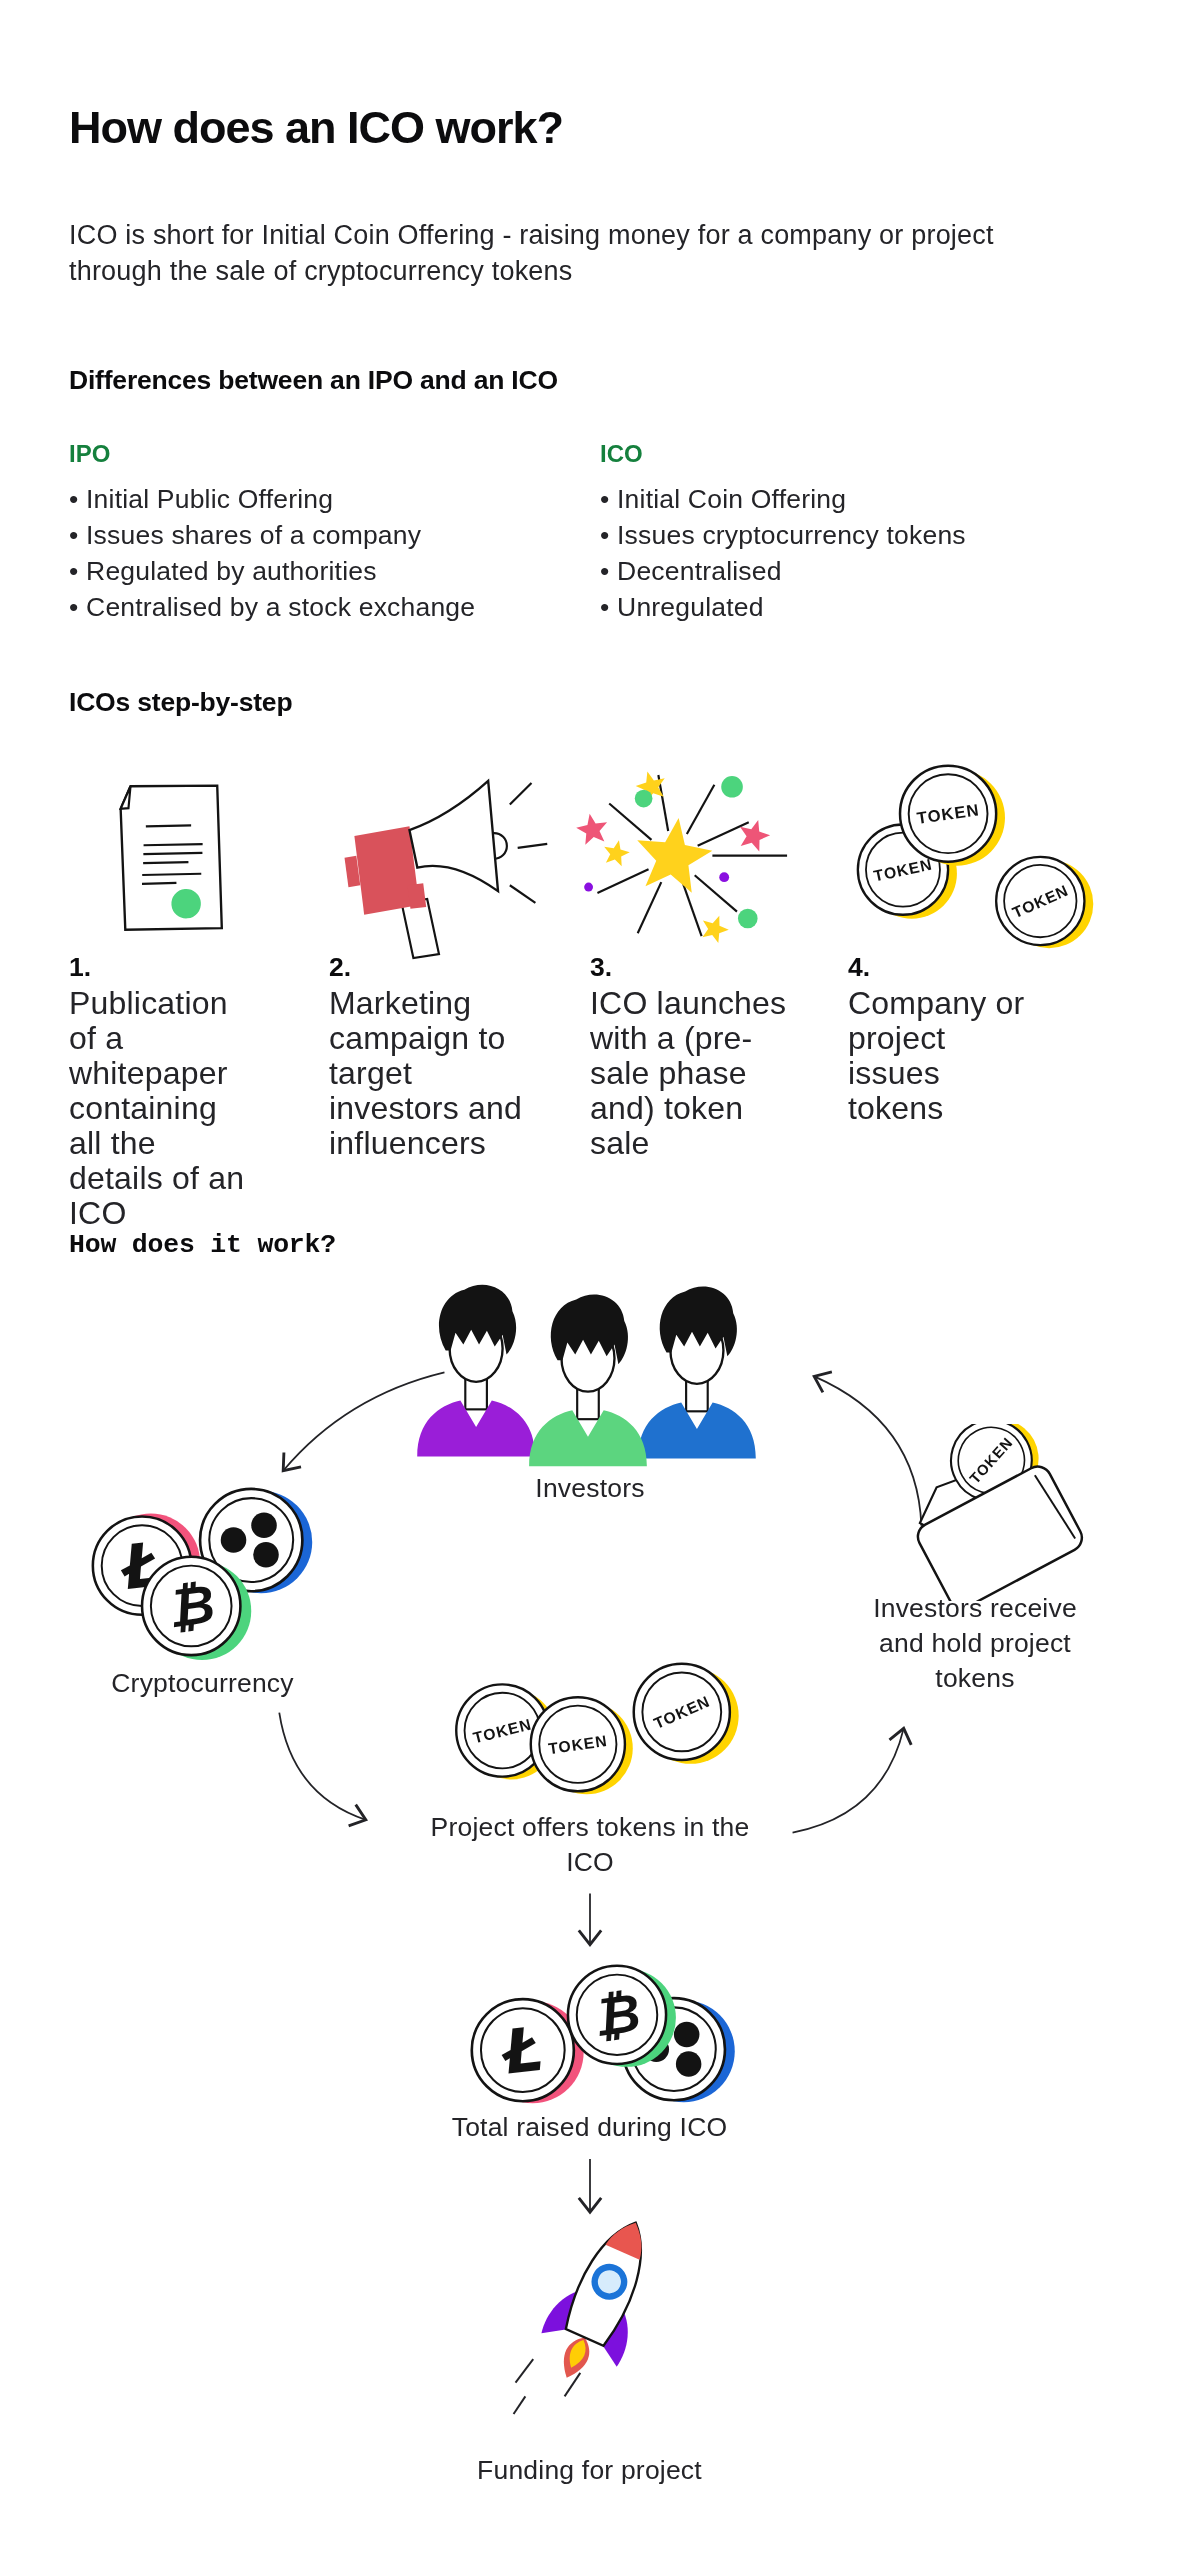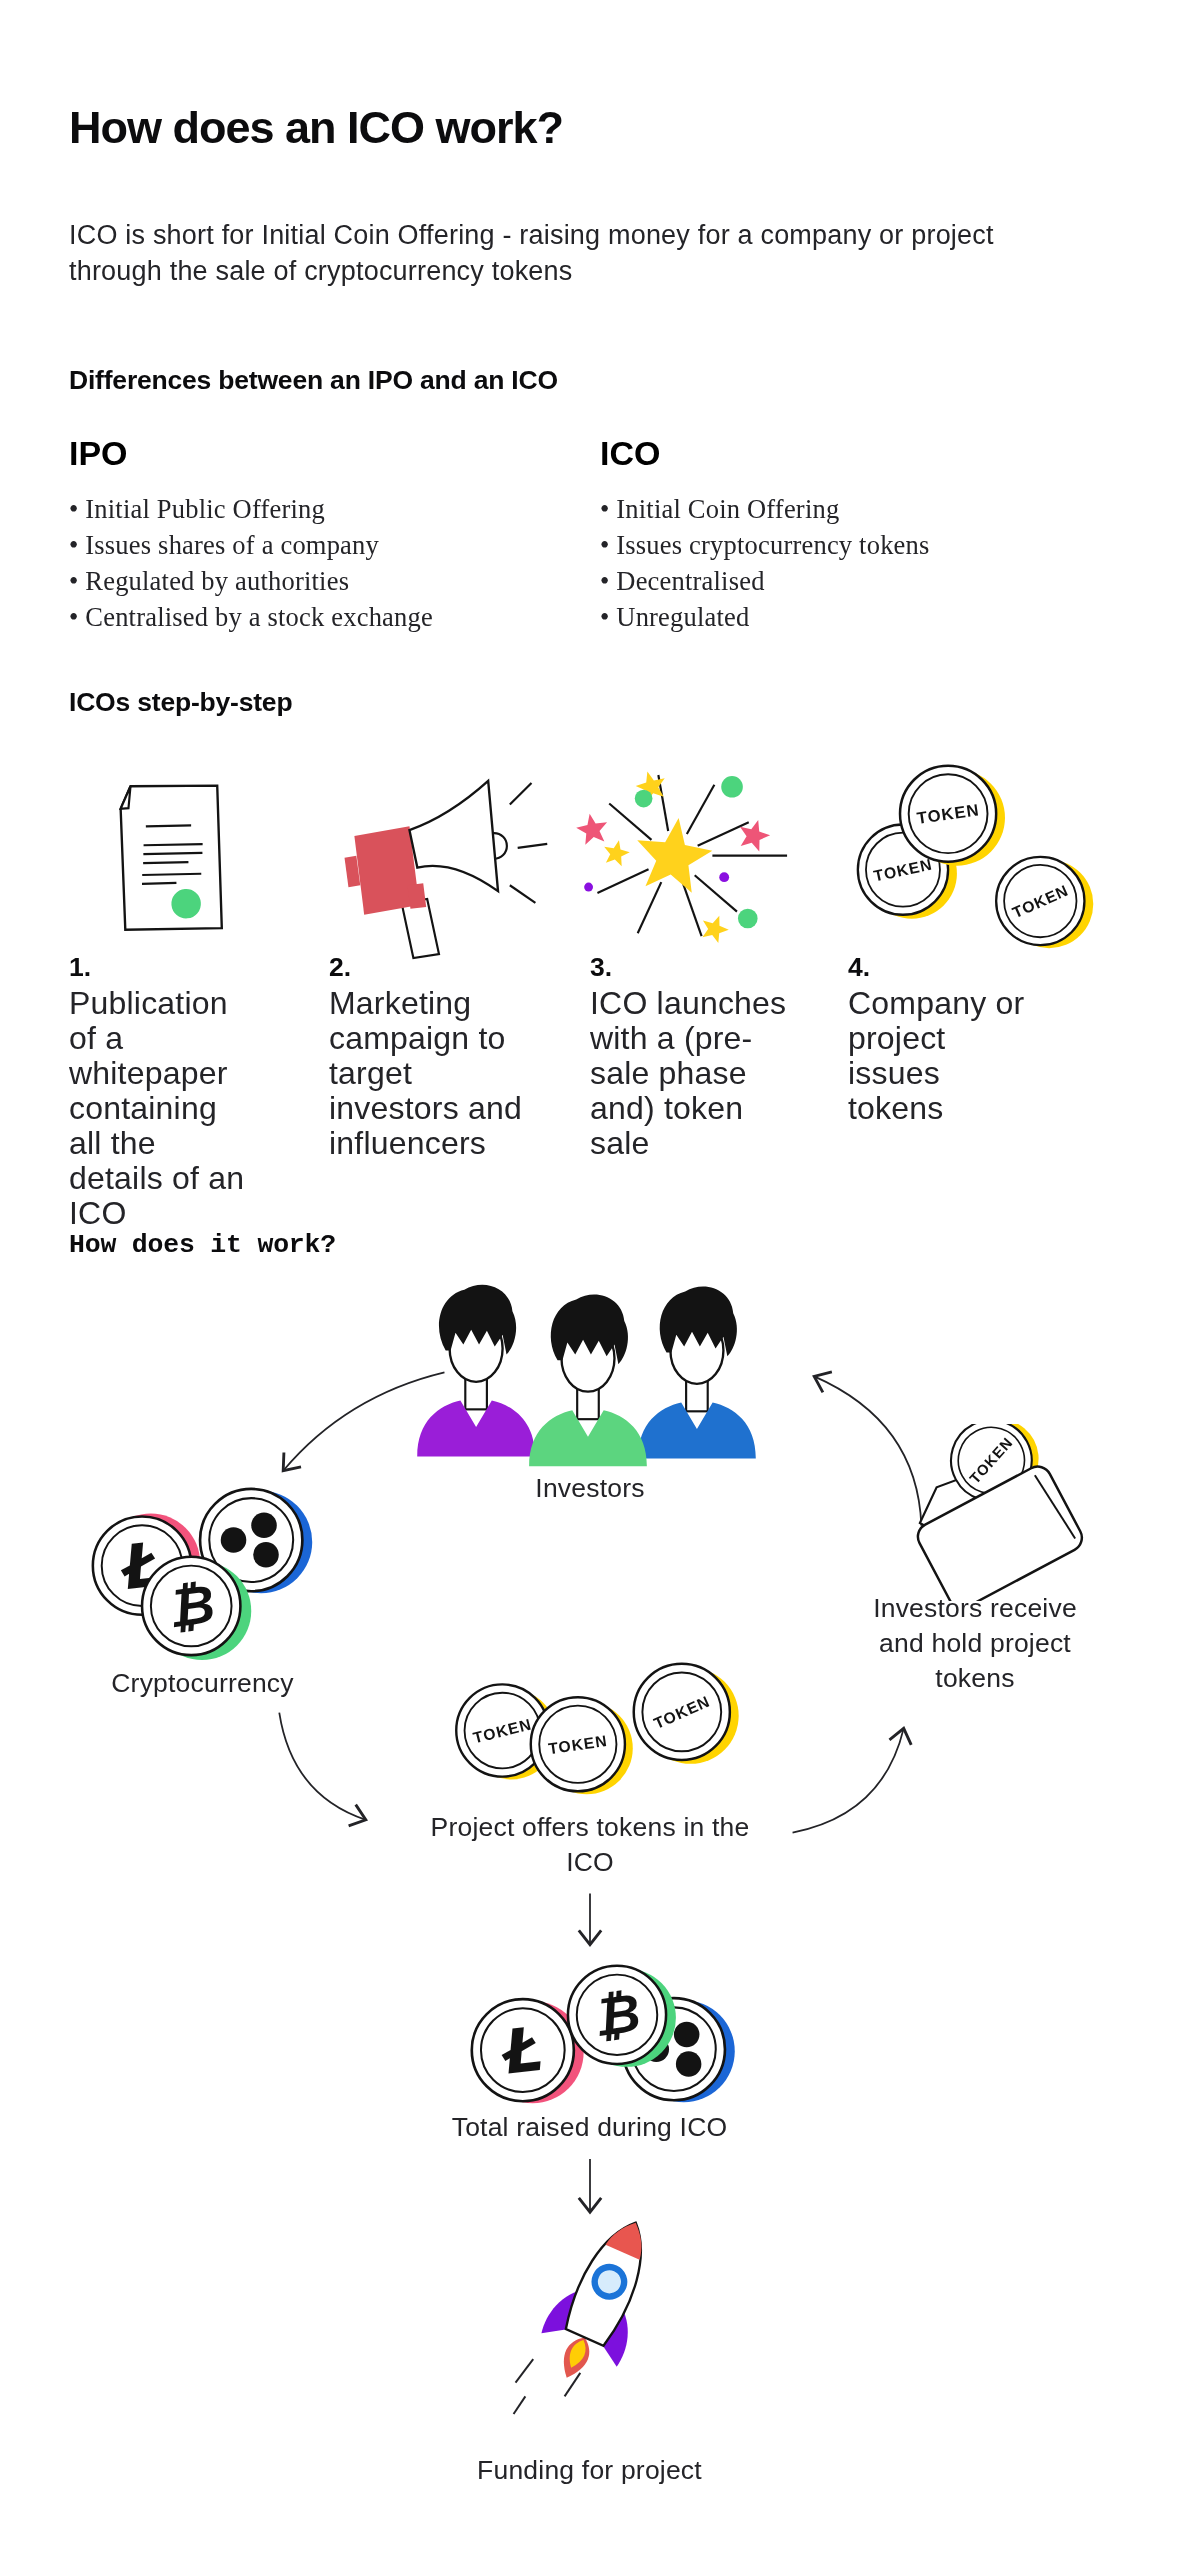--- a/index.html
+++ b/index.html
@@ -1,22 +1,22 @@
 <!DOCTYPE html>
 <html><head>
 <meta charset="utf-8">
 <style>
   html,body{margin:0;padding:0;background:#fff;}
   body{width:1180px;height:2576px;position:relative;font-family:"Liberation Sans",sans-serif;color:#232327;overflow:hidden;}
   .abs{position:absolute;}
   .h1{font-size:45px;font-weight:700;letter-spacing:-1px;color:#0c0c0e;white-space:nowrap;}
   .h2{font-size:26.5px;font-weight:700;color:#0c0c0e;white-space:nowrap;letter-spacing:-0.2px;}
   .body-text{font-size:27px;line-height:36px;letter-spacing:0.2px;color:#242428;}
-  .col-head{font-size:34px;font-weight:700;color:#000000;line-height:35px;}
-  .blist{margin-top:20px;font-family:Liberation Serif, serif;}
+  .col-head{font-size:24px;font-weight:700;color:#15803d;line-height:35px;}
+  .blist{margin-top:10px;}
   .blist .bi{font-size:26.5px;line-height:36px;letter-spacing:0.2px;color:#242428;white-space:nowrap;}
   .blist .bi::before{content:"•  ";}
   .step-num{font-size:26.5px;font-weight:700;color:#0c0c0e;line-height:35px;}
   .step-text{font-size:32px;line-height:35px;letter-spacing:0.2px;color:#242428;margin-top:1px;}
   .flow-label{font-size:26.5px;line-height:35px;letter-spacing:0.2px;color:#242428;text-align:center;}
   svg{display:block;}
   .cointext{font-weight:700;fill:#131313;font-family:"Liberation Sans",sans-serif;}
   .symtext{font-weight:700;font-style:italic;fill:#131313;font-family:"DejaVu Sans",sans-serif;}
 </style>
 </head>

